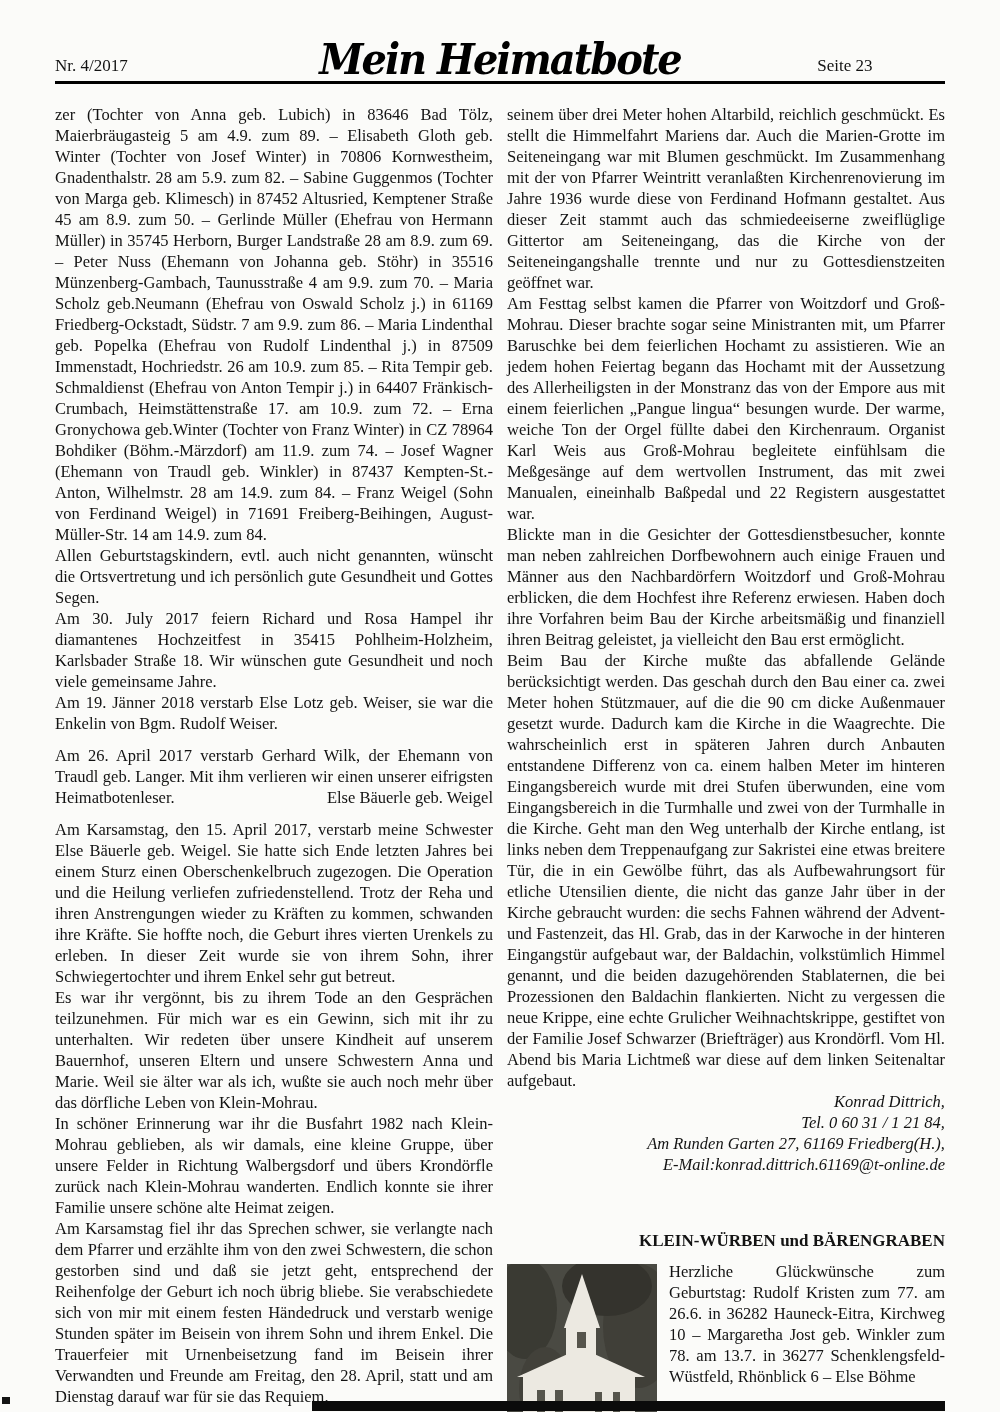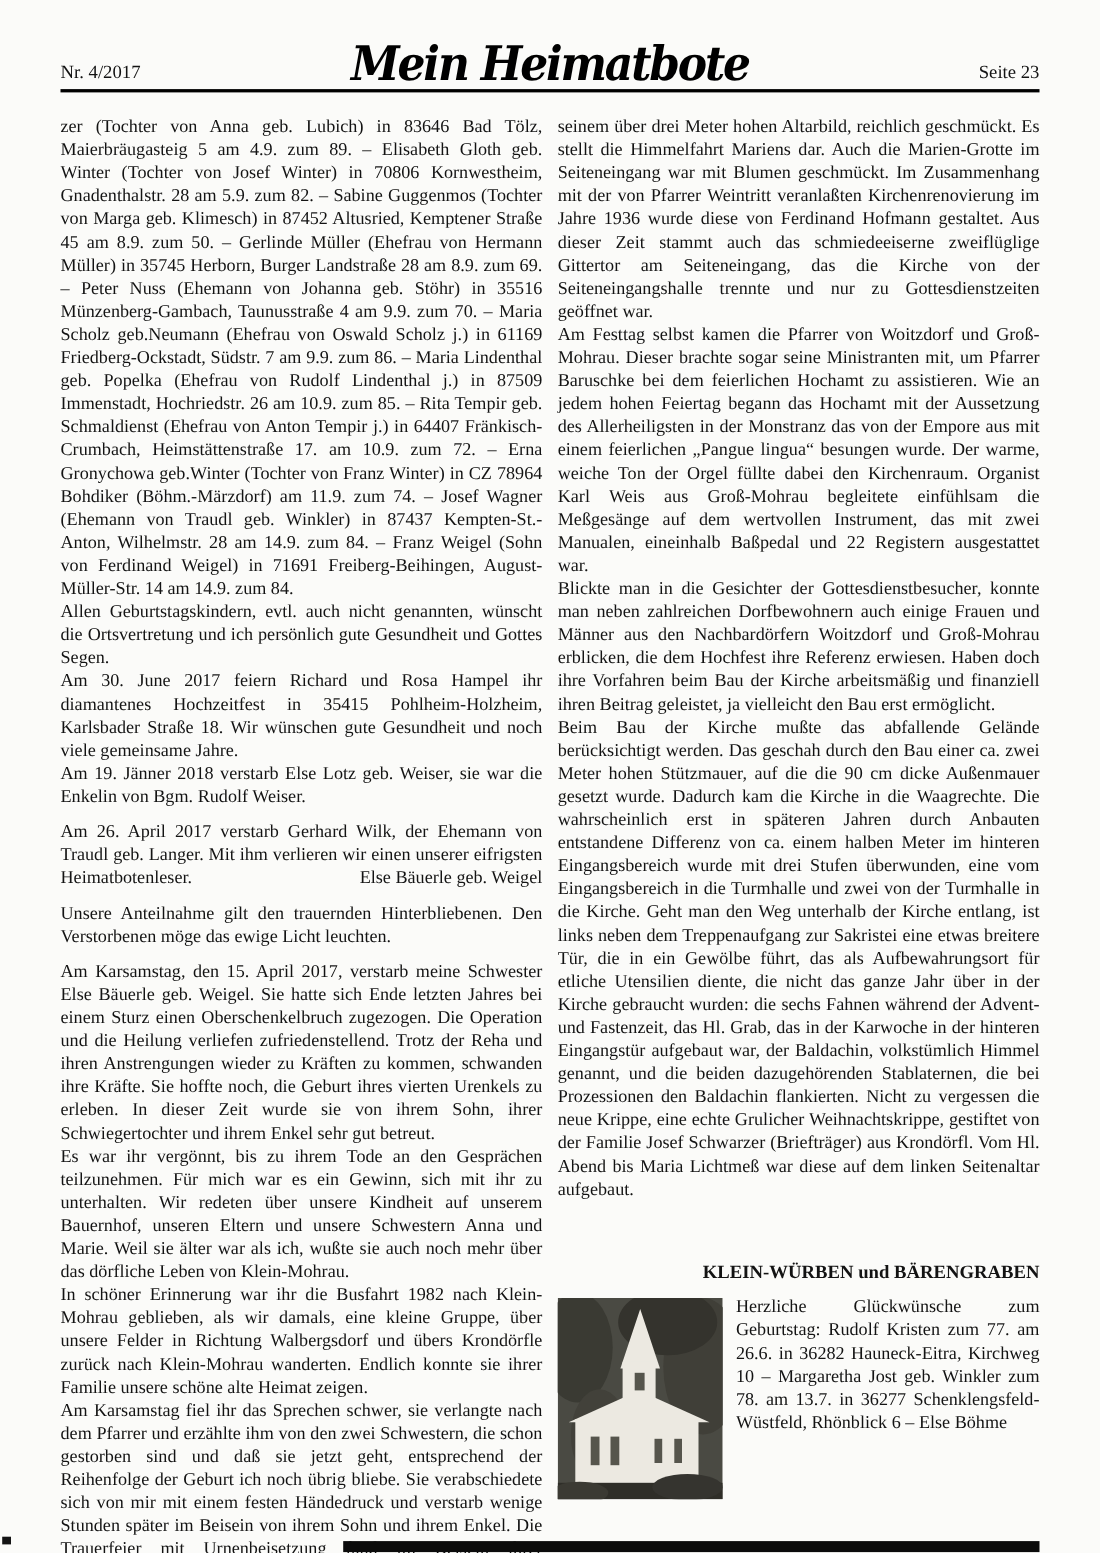--- a/index.html
+++ b/index.html
@@ -5,21 +5,21 @@
   html,body{margin:0;padding:0;background:#9a9a9a;}
   .page{
     width:1000px;height:1412px;margin:0 auto;background:#fbfbf9;
     position:relative;box-sizing:border-box;padding:42px 55px 0 55px;
     font-family:"Liberation Serif",serif;font-size:16.5px;line-height:21px;color:#131313;
     overflow:hidden;
   }
   .header{display:flex;align-items:flex-end;justify-content:space-between;
     border-bottom:3px solid #000;padding-bottom:5px;}
   .h-side{width:200px;font-size:17px;}
-  .h-right{text-align:right;}
+  .h-right{text-align:center;}
   .masthead{
     font-family:"DejaVu Serif",serif;font-weight:bold;font-style:italic;
     font-size:40px;line-height:34px;letter-spacing:-2px;color:#000;
     transform:scaleY(1.08);white-space:nowrap;
   }
   .columns{display:flex;gap:14px;margin-top:20px;}
   .col{width:438px;text-align:justify;}
   .para{margin:0;}
   .spaced{margin-top:11px !important;}
   .blk-heading{font-size:16.5px;font-weight:bold;margin:0;text-align:left;}
@@ -39,34 +39,39 @@
   <div class="header">
     <div class="h-side">Nr. 4/2017</div>
     <div class="masthead">Mein Heimatbote</div>
     <div class="h-side h-right">Seite 23</div>
   </div>
 
   <div class="columns">
     <div class="col" lang="de">
         <p class="para"><span>zer (Tochter von Anna geb. Lubich) in 83646 Bad Tölz, Maierbräugasteig 5 am 4.9. zum 89. – </span><span class="b">Elisabeth Gloth</span><span> geb. Winter (Tochter von Josef Winter) in 70806 Kornwestheim, Gnadenthalstr. 28 am 5.9. zum 82. – </span><span class="b">Sabine Guggenmos</span><span> (Tochter von Marga geb. Klimesch) in 87452 Altusried, Kemptener Straße 45 am 8.9. zum 50. – </span><span class="b">Gerlinde Müller</span><span> (Ehefrau von Hermann Müller) in 35745 Herborn, Burger Landstraße 28 am 8.9. zum 69. – </span><span class="b">Peter Nuss</span><span> (Ehemann von Johanna geb. Stöhr) in 35516 Münzenberg-Gambach, Taunusstraße 4 am 9.9. zum 70. – </span><span class="b">Maria Scholz</span><span> geb.Neumann (Ehefrau von Oswald Scholz j.) in 61169 Friedberg-Ockstadt, Südstr. 7 am 9.9. zum 86. – </span><span class="b">Maria Lindenthal</span><span> geb. Popelka (Ehefrau von Rudolf Lindenthal j.) in 87509 Immenstadt, Hochriedstr. 26 am 10.9. zum 85. – </span><span class="b">Rita Tempir</span><span> geb. Schmaldienst (Ehefrau von Anton Tempir j.) in 64407 Fränkisch-Crumbach, Heimstättenstraße 17. am 10.9. zum 72. – </span><span class="b">Erna Gronychowa</span><span> geb.Winter (Tochter von Franz Winter) in CZ 78964 Bohdiker (Böhm.-Märzdorf) am 11.9. zum 74. – </span><span class="b">Josef Wagner</span><span> (Ehemann von Traudl geb. Winkler) in 87437 Kempten-St.-Anton, Wilhelmstr. 28 am 14.9. zum 84. – </span><span class="b">Franz Weigel</span><span> (Sohn von Ferdinand Weigel) in 71691 Freiberg-Beihingen, August-Müller-Str. 14 am 14.9. zum 84.</span></p>
         <p class="para"><span>Allen Geburtstagskindern, evtl. auch nicht genannten, wünscht die Ortsvertretung und ich persönlich gute Gesundheit und Gottes Segen.</span></p>
-        <p class="para"><span>Am 30. June 2017 feiern </span><span class="b">Richard</span><span> und </span><span class="b">Rosa Hampel</span><span> ihr </span><span class="b">diamantenes Hochzeitfest</span><span> in 35415 Pohlheim-Holzheim, Karlsbader Straße 18. Wir wünschen gute Gesundheit und noch viele gemeinsame Jahre.</span></p>
+        <p class="para"><span>Am 30. July 2017 feiern </span><span class="b">Richard</span><span> und </span><span class="b">Rosa Hampel</span><span> ihr </span><span class="b">diamantenes Hochzeitfest</span><span> in 35415 Pohlheim-Holzheim, Karlsbader Straße 18. Wir wünschen gute Gesundheit und noch viele gemeinsame Jahre.</span></p>
         <p class="para"><span>Am 19. Jänner 2018 verstarb </span><span class="b">Else Lotz</span><span> geb. Weiser, sie war die Enkelin von Bgm. Rudolf Weiser.</span></p>
         <p class="para spaced"><span>Am 26. April 2017 verstarb </span><span class="b">Gerhard Wilk</span><span>, der Ehemann von Traudl geb. Langer. Mit ihm verlieren wir einen unserer eifrigsten Heimatbotenleser.</span><span class="attribution">Else Bäuerle geb. Weigel</span></p>
-        <p class="para spaced"><span>Unsere Anteilnahme gilt den trauernden Hinterbliebenen. Den Verstorbenen möge das ewige Licht leuchten.</span></p>
         <p class="para spaced"><span>Am Karsamstag, den 15. April 2017, verstarb meine Schwester </span><span class="b">Else Bäuerle</span><span> geb. Weigel. Sie hatte sich Ende letzten Jahres bei einem Sturz einen Oberschenkelbruch zugezogen. Die Operation und die Heilung verliefen zufriedenstellend. Trotz der Reha und ihren Anstrengungen wieder zu Kräften zu kommen, schwanden ihre Kräfte. Sie hoffte noch, die Geburt ihres vierten Urenkels zu erleben. In dieser Zeit wurde sie von ihrem Sohn, ihrer Schwiegertochter und ihrem Enkel sehr gut betreut.</span></p>
         <p class="para"><span>Es war ihr vergönnt, bis zu ihrem Tode an den Gesprächen teilzunehmen. Für mich war es ein Gewinn, sich mit ihr zu unterhalten. Wir redeten über unsere Kindheit auf unserem Bauernhof, unseren Eltern und unsere Schwestern Anna und Marie. Weil sie älter war als ich, wußte sie auch noch mehr über das dörfliche Leben von Klein-Mohrau.</span></p>
         <p class="para"><span>In schöner Erinnerung war ihr die Busfahrt 1982 nach Klein-Mohrau geblieben, als wir damals, eine kleine Gruppe, über unsere Felder in Richtung Walbergsdorf und übers Krondörfle zurück nach Klein-Mohrau wanderten. Endlich konnte sie ihrer Familie unsere schöne alte Heimat zeigen.</span></p>
         <p class="para"><span>Am Karsamstag fiel ihr das Sprechen schwer, sie verlangte nach dem Pfarrer und erzählte ihm von den zwei Schwestern, die schon gestorben sind und daß sie jetzt geht, entsprechend der Reihenfolge der Geburt ich noch übrig bliebe. Sie verabschiedete sich von mir mit einem festen Händedruck und verstarb wenige Stunden später im Beisein von ihrem Sohn und ihrem Enkel. Die Trauerfeier mit Urnenbeisetzung fand im Beisein ihrer Verwandten und Freunde am Freitag, den 28. April, statt und am Dienstag darauf war für sie das Requiem.</span></p>
       </div>
     <div class="col" lang="de">
         <p class="para"><span>seinem über drei Meter hohen Altarbild, reichlich geschmückt. Es stellt die Himmelfahrt Mariens dar. Auch die Marien-Grotte im Seiteneingang war mit Blumen geschmückt. Im Zusammenhang mit der von Pfarrer Weintritt veranlaßten Kirchenrenovierung im Jahre 1936 wurde diese von Ferdinand Hofmann gestaltet. Aus dieser Zeit stammt auch das schmiedeeiserne zweiflüglige Gittertor am Seiteneingang, das die Kirche von der Seiteneingangshalle trennte und nur zu Gottesdienstzeiten geöffnet war.</span></p>
         <p class="para"><span>Am Festtag selbst kamen die Pfarrer von Woitzdorf und Groß-Mohrau. Dieser brachte sogar seine Ministranten mit, um Pfarrer Baruschke bei dem feierlichen Hochamt zu assistieren. Wie an jedem hohen Feiertag begann das Hochamt mit der Aussetzung des Allerheiligsten in der Monstranz das von der Empore aus mit einem feierlichen „Pangue lingua“ besungen wurde. Der warme, weiche Ton der Orgel füllte dabei den Kirchenraum. Organist Karl Weis aus Groß-Mohrau begleitete einfühlsam die Meßgesänge auf dem wertvollen Instrument, das mit zwei Manualen, eineinhalb Baßpedal und 22 Registern ausgestattet war.</span></p>
         <p class="para"><span>Blickte man in die Gesichter der Gottesdienstbesucher, konnte man neben zahlreichen Dorfbewohnern auch einige Frauen und Männer aus den Nachbardörfern Woitzdorf und Groß-Mohrau erblicken, die dem Hochfest ihre Referenz erwiesen. Haben doch ihre Vorfahren beim Bau der Kirche arbeitsmäßig und finanziell ihren Beitrag geleistet, ja vielleicht den Bau erst ermöglicht.</span></p>
         <p class="para"><span>Beim Bau der Kirche mußte das abfallende Gelände berücksichtigt werden. Das geschah durch den Bau einer ca. zwei Meter hohen Stützmauer, auf die die 90 cm dicke Außenmauer gesetzt wurde. Dadurch kam die Kirche in die Waagrechte. Die wahrscheinlich erst in späteren Jahren durch Anbauten entstandene Differenz von ca. einem halben Meter im hinteren Eingangsbereich wurde mit drei Stufen überwunden, eine vom Eingangsbereich in die Turmhalle und zwei von der Turmhalle in die Kirche. Geht man den Weg unterhalb der Kirche entlang, ist links neben dem Treppenaufgang zur Sakristei eine etwas breitere Tür, die in ein Gewölbe führt, das als Aufbewahrungsort für etliche Utensilien diente, die nicht das ganze Jahr über in der Kirche gebraucht wurden: die sechs Fahnen während der Advent- und Fastenzeit, das Hl. Grab, das in der Karwoche in der hinteren Eingangstür aufgebaut war, der Baldachin, volkstümlich Himmel genannt, und die beiden dazugehörenden Stablaternen, die bei Prozessionen den Baldachin flankierten. Nicht zu vergessen die neue Krippe, eine echte Grulicher Weihnachtskrippe, gestiftet von der Familie Josef Schwarzer (Briefträger) aus Krondörfl. Vom Hl. Abend bis Maria Lichtmeß war diese auf dem linken Seitenaltar aufgebaut.</span></p>
+        <div class="contact">
+          <div>Konrad Dittrich,</div>
+          <div>Tel. 0 60 31 / 1 21 84,</div>
+          <div>Am Runden Garten 27, 61169 Friedberg(H.),</div>
+          <div>E-Mail:konrad.dittrich.61169@t-online.de</div>
+        </div>
         <div style="height: 55px;"></div>
         <h3 class="center-heading">KLEIN-WÜRBEN und BÄRENGRABEN</h3>
         <p class="para photo-para">
   <svg width="150" height="183" viewBox="0 0 150 183" role="img">
     <rect width="150" height="183" fill="#4a4a43"></rect>
     <ellipse cx="18" cy="45" rx="32" ry="50" fill="#3a3a33"></ellipse>
     <ellipse cx="132" cy="62" rx="36" ry="62" fill="#403f38"></ellipse>
     <ellipse cx="100" cy="22" rx="45" ry="30" fill="#34332d"></ellipse>
     <ellipse cx="38" cy="125" rx="26" ry="42" fill="#42413a"></ellipse>
     <g fill="#ece9e1">

